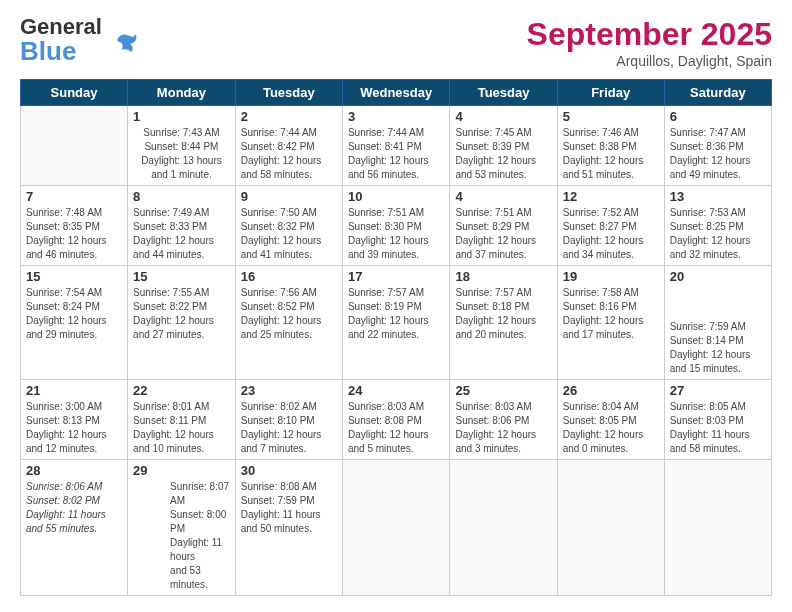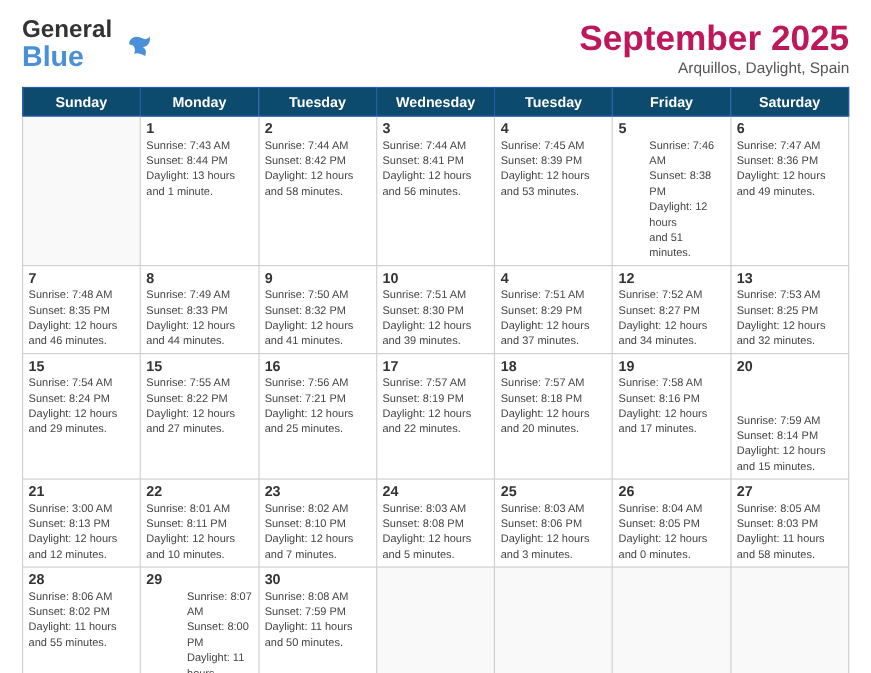--- a/index.html
+++ b/index.html
@@ -120,21 +120,21 @@
           <th>Tuesday</th>
           <th>Friday</th>
           <th>Saturday</th>
         </tr>
     </thead>
     <tbody id="calendar-body">
     <tr>
           <td class="empty-cell"></td>
           <td>
             <span class="day-num">1</span>
-            <div class="day-info" style="white-space: pre-line;">Sunrise: 7:43 AM
+            <div class="day-info" style="white-space: pre-line; text-align: center;">Sunrise: 7:43 AM
 Sunset: 8:44 PM
 Daylight: 13 hours
 and 1 minute.</div>
           </td>
           <td>
             <span class="day-num">2</span>
             <div class="day-info" style="white-space: pre-line;">Sunrise: 7:44 AM
 Sunset: 8:42 PM
 Daylight: 12 hours
 and 58 minutes.</div>
@@ -148,21 +148,21 @@
           </td>
           <td>
             <span class="day-num">4</span>
             <div class="day-info" style="white-space: pre-line;">Sunrise: 7:45 AM
 Sunset: 8:39 PM
 Daylight: 12 hours
 and 53 minutes.</div>
           </td>
           <td>
             <span class="day-num">5</span>
-            <div class="day-info" style="white-space: pre-line; margin-left: 28px;">Sunrise: 7:46 AM
+            <div class="day-info" style="white-space: pre-line;">Sunrise: 7:46 AM
 Sunset: 8:38 PM
 Daylight: 12 hours
 and 51 minutes.</div>
           </td>
           <td>
             <span class="day-num">6</span>
             <div class="day-info" style="white-space: pre-line;">Sunrise: 7:47 AM
 Sunset: 8:36 PM
 Daylight: 12 hours
 and 49 minutes.</div>
@@ -230,21 +230,21 @@
           <td>
             <span class="day-num">15</span>
             <div class="day-info" style="white-space: pre-line;">Sunrise: 7:55 AM
 Sunset: 8:22 PM
 Daylight: 12 hours
 and 27 minutes.</div>
           </td>
           <td>
             <span class="day-num">16</span>
             <div class="day-info" style="white-space: pre-line;">Sunrise: 7:56 AM
-Sunset: 7:21 PM
+Sunset: 8:52 PM
 Daylight: 12 hours
 and 25 minutes.</div>
           </td>
           <td>
             <span class="day-num">17</span>
             <div class="day-info" style="white-space: pre-line;">Sunrise: 7:57 AM
 Sunset: 8:19 PM
 Daylight: 12 hours
 and 22 minutes.</div>
           </td>
@@ -317,21 +317,21 @@
             <span class="day-num">27</span>
             <div class="day-info" style="white-space: pre-line;">Sunrise: 8:05 AM
 Sunset: 8:03 PM
 Daylight: 11 hours
 and 58 minutes.</div>
           </td>
         </tr>
         <tr>
           <td>
             <span class="day-num">28</span>
-            <div class="day-info" style="white-space: pre-line;">Sunrise: 8:06 AM
+            <div class="day-info" style="white-space: pre-line; font-style: italic;">Sunrise: 8:06 AM
 Sunset: 8:02 PM
 Daylight: 11 hours
 and 55 minutes.</div>
           </td>
           <td>
             <span class="day-num">29</span>
             <div class="day-info" style="white-space: pre-line; margin-left: 37px;">Sunrise: 8:07 AM
 Sunset: 8:00 PM
 Daylight: 11 hours
 and 53 minutes.</div>

